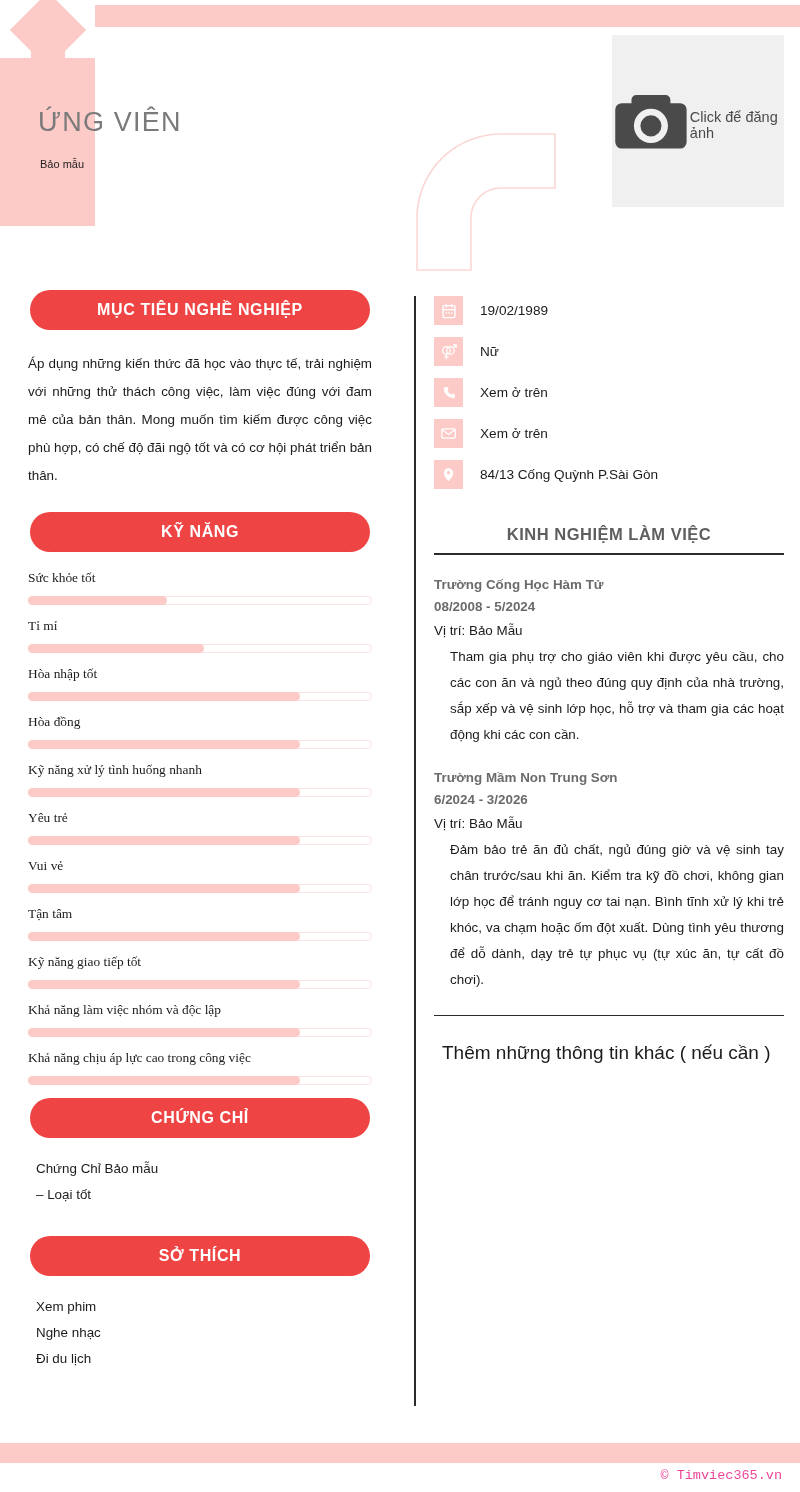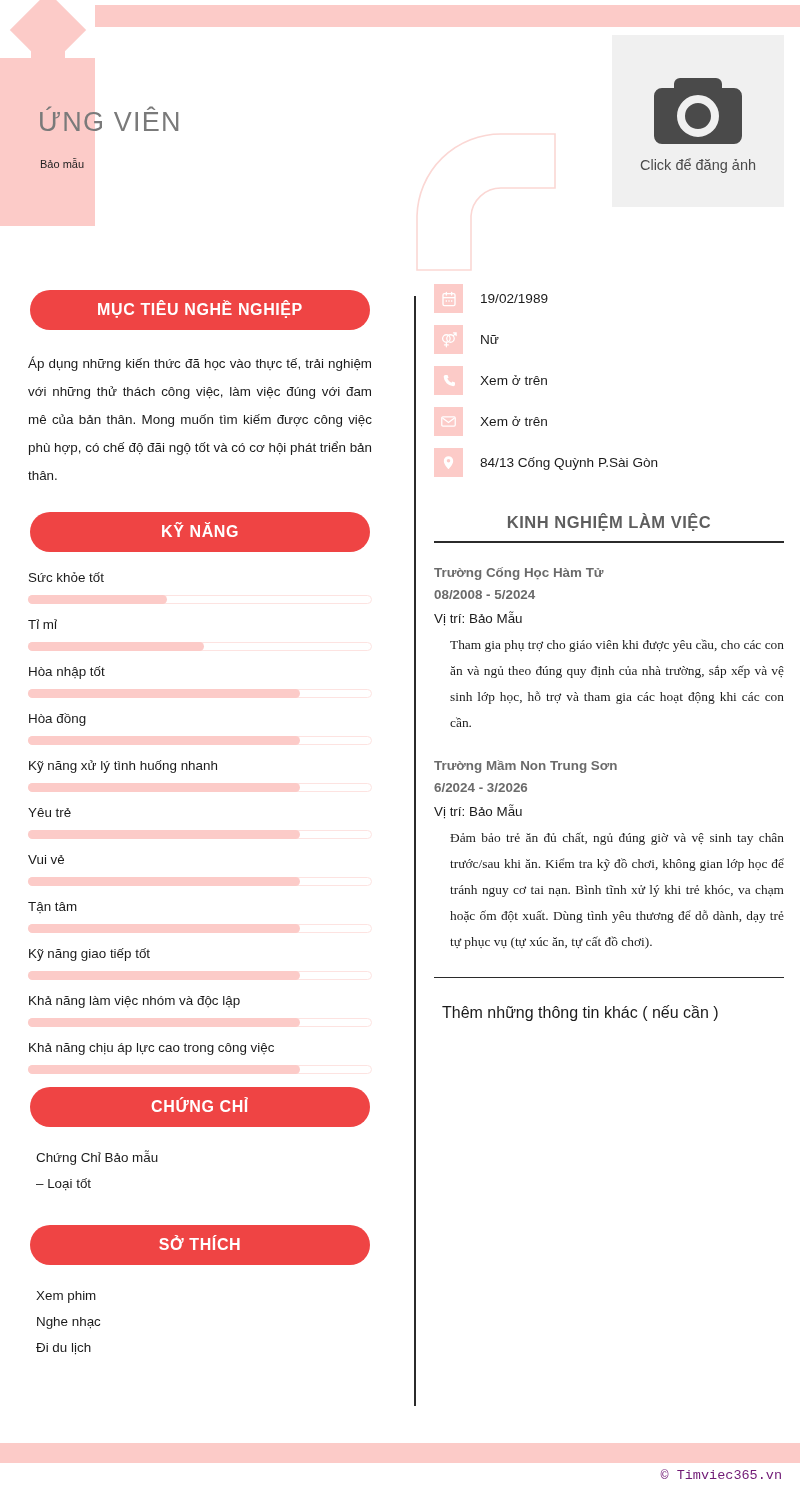--- a/index.html
+++ b/index.html
@@ -78,21 +78,21 @@
     position: absolute;
     left: 415px; top: 132px;
     width: 142px; height: 140px;
   }
   .photo-box {
     position: absolute;
     left: 612px; top: 35px;
     width: 172px; height: 172px;
     background: #f0f0f0;
     display: flex;
-    flex-direction: column;
+    flex-direction: row;
     align-items: center;
     justify-content: center;
   }
   .photo-label {
     font-size: 14.5px;
     color: #4a4a4a;
     margin-top: 7px;
   }
 
   
@@ -103,21 +103,21 @@
     padding: 0 28px;
   }
   .divider {
     position: absolute;
     left: 414px; top: 296px;
     width: 1.6px; height: 1110px;
     background: #2b2b2b;
   }
   .col-right {
     position: absolute;
-    left: 434px; top: 284px;
+    left: 434px; top: 296px;
     width: 350px;
   }
 
   
   .pill {
     height: 40px;
     background: #ef4444;
     border-radius: 20px;
     display: flex;
     align-items: center;
@@ -131,21 +131,21 @@
   .objective-text {
     margin: 20px 0 0 0;
     font-size: 13.4px;
     line-height: 28px;
     color: #1b1b1b;
     text-align: justify;
   }
 
   
   .skills { margin-top: 18px; }
-  .skill { margin-bottom: 13px; }
+  .skill { margin-bottom: 13px; font-family: Liberation Serif, serif; }
   .skill-name {
     font-size: 13.4px;
     color: #1b1b1b;
     margin-bottom: 10px;
   }
   .bar-track {
     position: relative;
     height: 9px;
     border-radius: 5px;
     border: 1px solid #fde3e1;
@@ -222,36 +222,35 @@
     color: #1b1b1b;
     line-height: 25px;
   }
   .job-desc {
     font-size: 13.4px;
     color: #1b1b1b;
     line-height: 26px;
     text-align: justify;
     padding-left: 16px;
     margin-top: 1px;
-    font-family: Liberation Serif, serif;
   }
   .extra-text {
     margin-top: 26px;
-    font-size: 16px;
+    font-size: 19px;
     color: #1b1b1b;
     padding-left: 8px;
   }
 
   
   .footer {
     position: absolute;
     right: 18px; top: 1468px;
     font-family: "Liberation Mono", monospace;
     font-size: 13.5px;
-    color: #701a75;
+    color: #ec4899;
   }
 </style>
 </head>
 <body>
 
 <div class="page">
 
   <div class="top-bar"></div>
   <div class="bottom-bar"></div>
 

